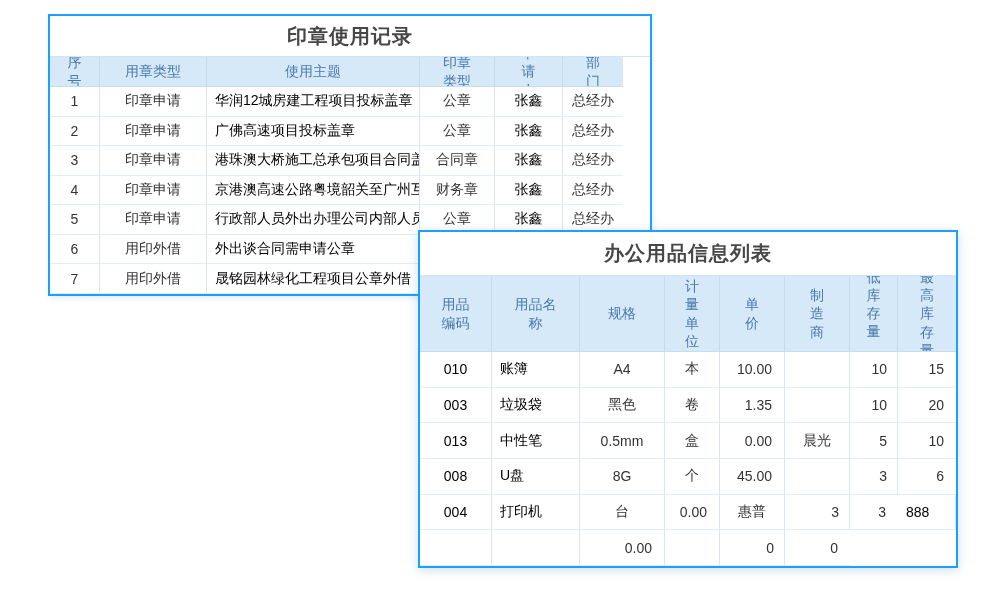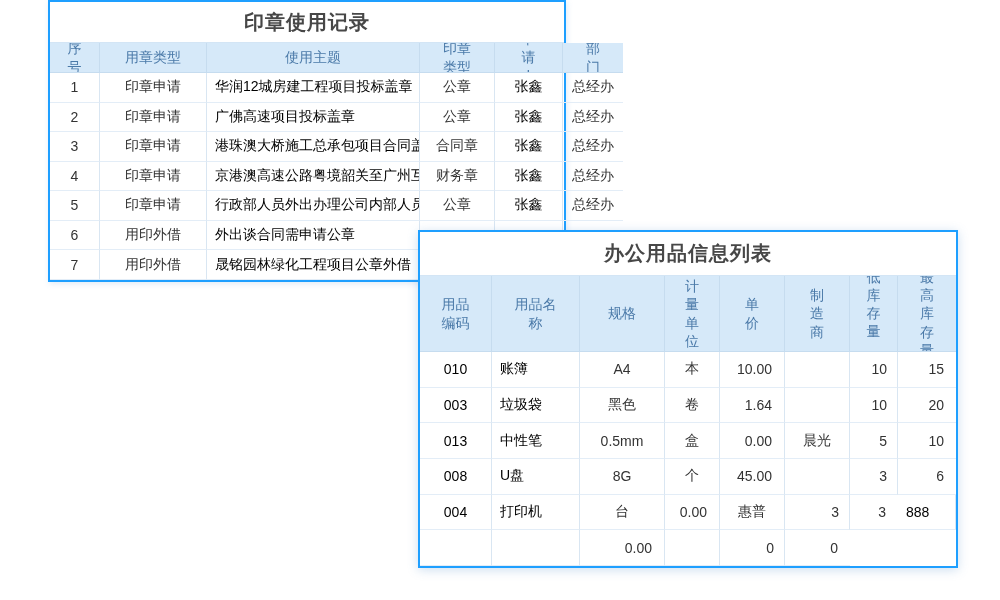--- a/index.html
+++ b/index.html
@@ -1,20 +1,20 @@
 <!DOCTYPE html>
 <html><head>
 <meta charset="utf-8">
 <style>
   html,body{margin:0;padding:0;background:#ffffff;}
   body{font-family:"Liberation Sans","DejaVu Sans",sans-serif;color:#333;}
   #stage{position:relative;width:1000px;height:600px;overflow:hidden;background:#fff;}
 
   .panel{position:absolute;background:#fff;border:2px solid #1E9FFF;box-sizing:border-box;}
-  #seal-panel{left:48px;top:0;width:518px;height:282px;z-index:1;box-shadow:1px 2px 6px rgba(90,150,210,.18);}
+  #seal-panel{left:48px;top:14px;width:604px;height:282px;z-index:1;box-shadow:1px 2px 6px rgba(90,150,210,.18);}
   #supplies-panel{left:418px;top:230px;width:540px;height:338px;z-index:2;box-shadow:0 2px 10px rgba(80,140,200,.28);}
 
   .panel-title{display:flex;align-items:center;justify-content:center;font-weight:bold;
     color:#474747;letter-spacing:1px;border-bottom:1px solid #d3e5f5;box-sizing:border-box;}
   #seal-panel .panel-title{height:41px;font-size:20px;}
   #supplies-panel .panel-title{height:44px;font-size:20px;}
 
   .tbl{display:grid;}
   #seal-table{grid-template-columns:50px 107px 213px 75px 68px 60px;
     grid-template-rows:30px repeat(7,29.55px);}
@@ -124,21 +124,21 @@
       <div class="td c">本</div>
       <div class="td r">10.00</div>
       <div class="td c"></div>
       <div class="td r10">10</div>
       <div class="td r last">15</div>
 
       <div class="td c link">003</div>
       <div class="td l link">垃圾袋</div>
       <div class="td c">黑色</div>
       <div class="td c">卷</div>
-      <div class="td r">1.64</div>
+      <div class="td r">1.35</div>
       <div class="td c"></div>
       <div class="td r10">10</div>
       <div class="td r last">20</div>
 
       <div class="td c link">013</div>
       <div class="td l link">中性笔</div>
       <div class="td c">0.5mm</div>
       <div class="td c">盒</div>
       <div class="td r">0.00</div>
       <div class="td c">晨光</div>

